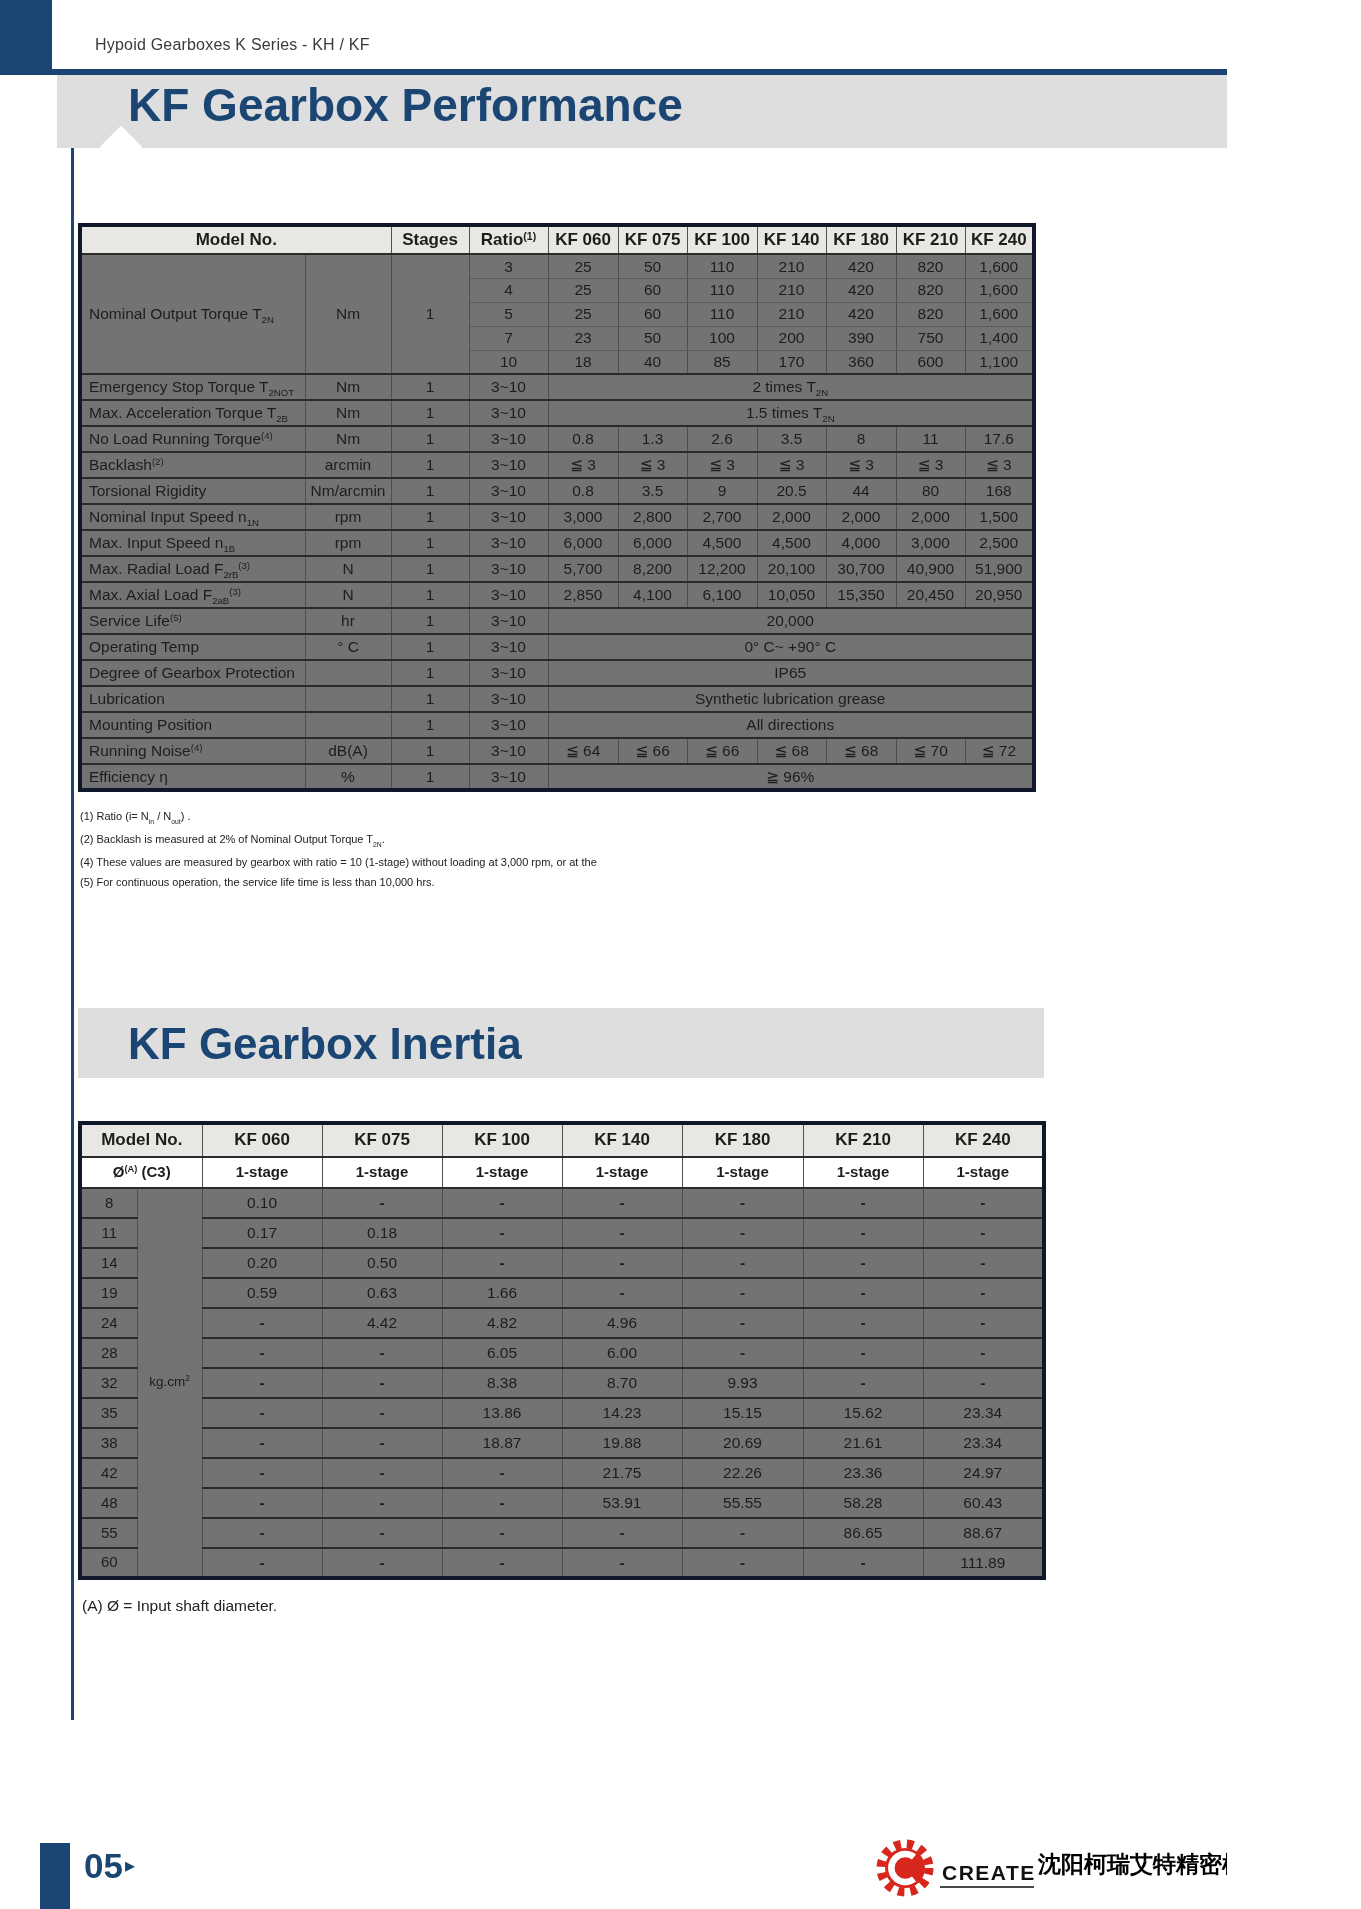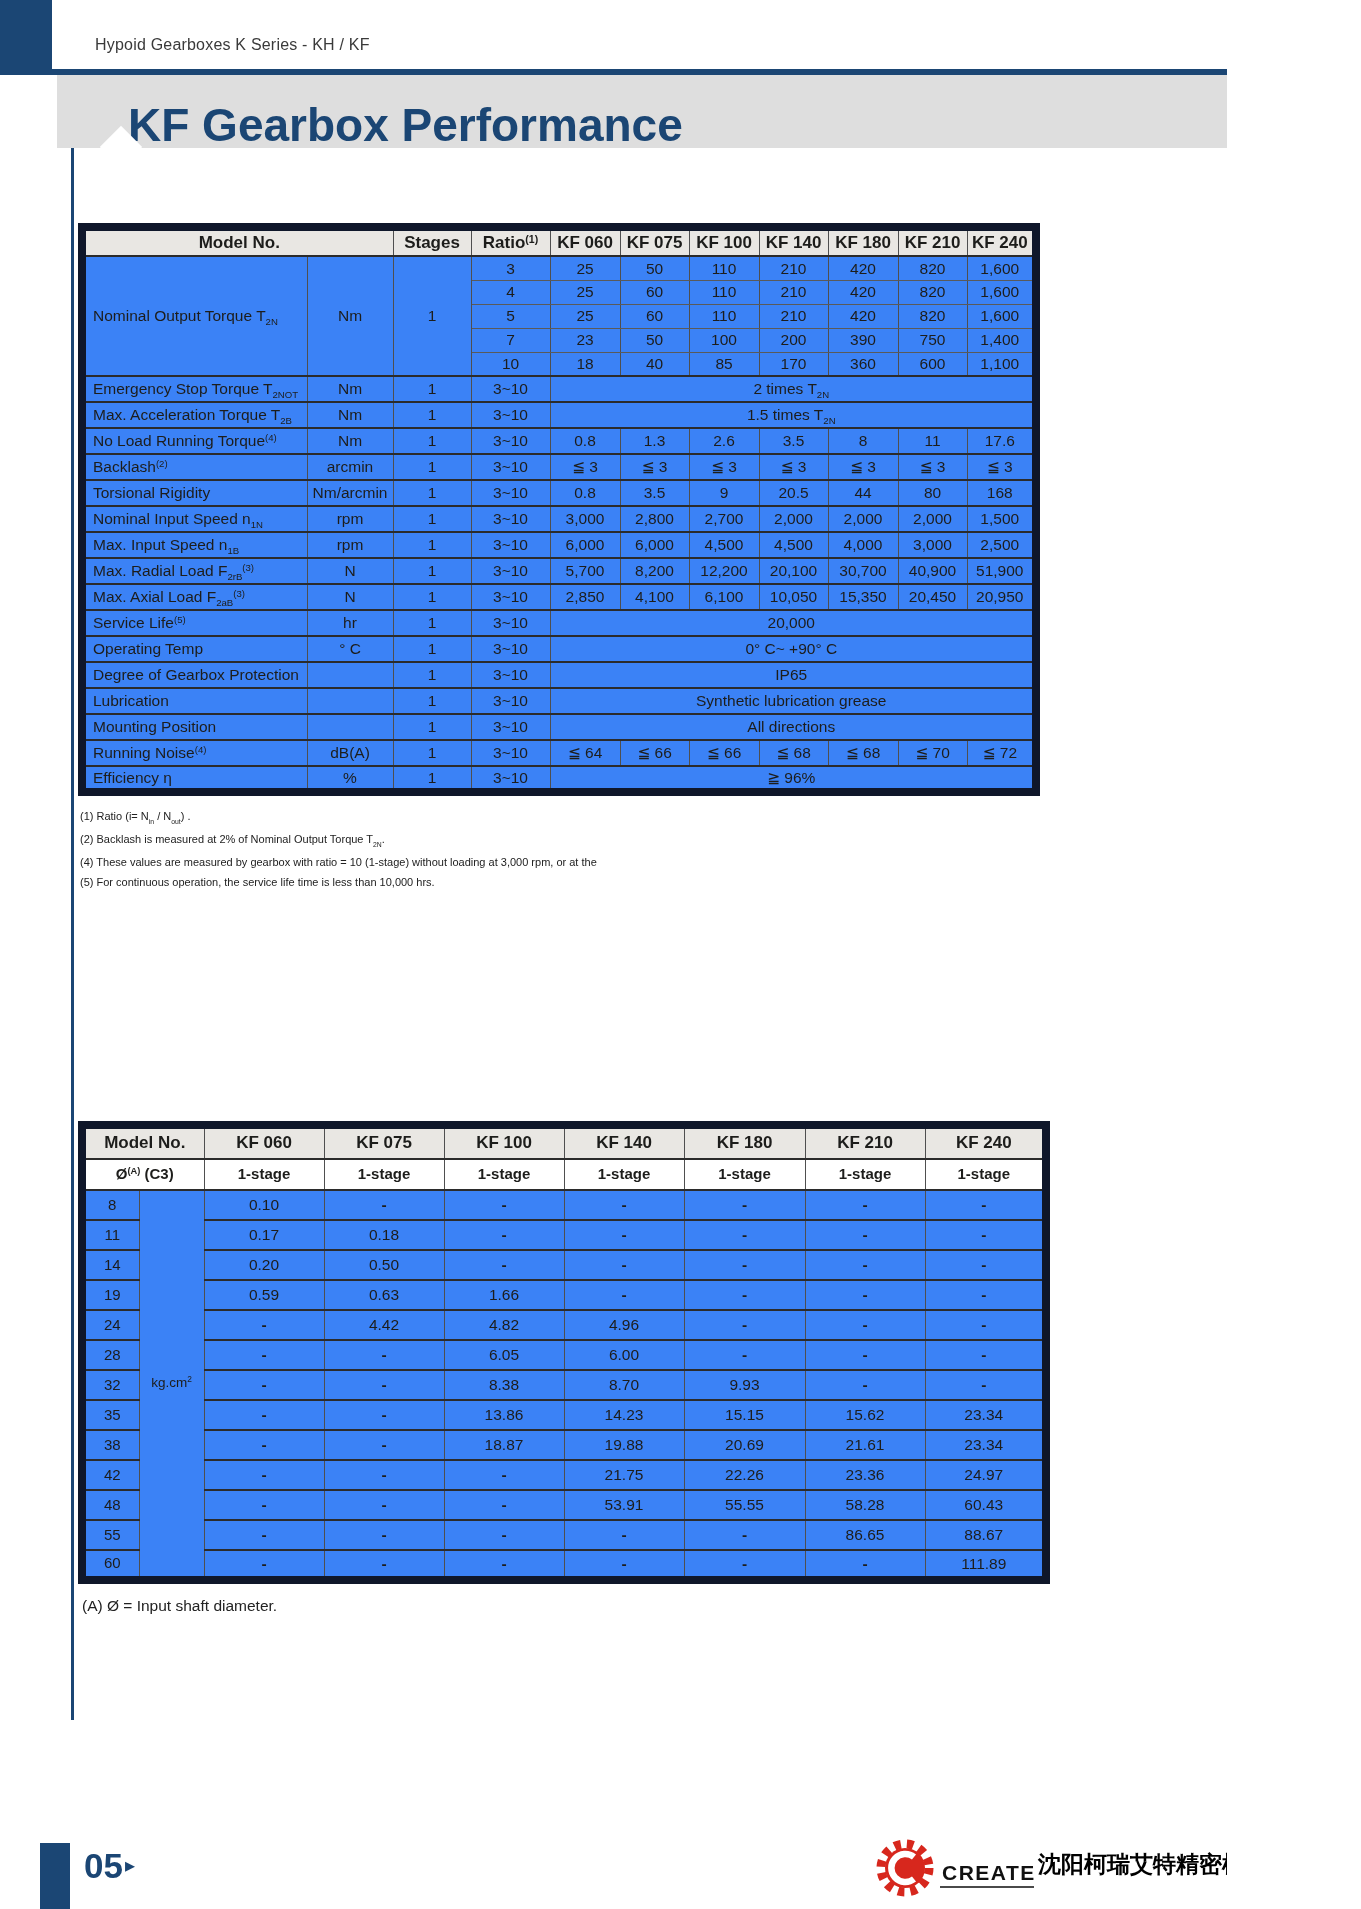--- a/index.html
+++ b/index.html
@@ -8,27 +8,27 @@
   
   .corner-block{position:absolute;left:0;top:0;width:52px;height:75px;background:#1b4674;}
   .breadcrumb{position:absolute;left:95px;top:36px;font-size:16px;color:#3a3a3a;letter-spacing:.2px;}
   .header-rule{position:absolute;left:52px;top:69px;width:1309px;height:6px;background:#1b4674;}
   .vline{position:absolute;left:71px;top:75px;width:3px;height:1645px;background:#1b4674;z-index:0;}
   
   .banner{position:absolute;background:#dedede;z-index:1;}
   .banner1{left:57px;top:75px;width:1304px;height:73px;}
   .banner2{left:78px;top:1008px;width:966px;height:70px;}
   .sec-title{position:absolute;font-weight:bold;color:#1b4674;white-space:nowrap;}
-  .title1{left:71px;top:23px;font-size:46px;}
+  .title1{left:71px;top:3px;font-size:46px;}
   .title2{left:50px;top:11px;font-size:44px;}
   .notch{position:absolute;left:106px;top:132px;width:30px;height:30px;background:#ffffff;
          transform:rotate(45deg);z-index:2;}
   
-  .tbl{border-collapse:collapse;table-layout:fixed;position:absolute;background:#3b82f6;
-       border:8px solid #0f172a;}
+  .tbl{border-collapse:collapse;table-layout:fixed;position:absolute;background:#737373;
+       border:4px solid #0f172a;}
   .tbl td,.tbl th{border-left:1px solid #4f4f4f;border-right:1px solid #4f4f4f;
        border-top:2px solid #2b2b2b;border-bottom:2px solid #2b2b2b;
        text-align:center;vertical-align:middle;font-size:15.5px;font-weight:normal;
        padding:1px 2px;line-height:1.1;overflow:hidden;white-space:nowrap;}
   .tbl .hd{background:#e9e7e3;font-weight:bold;font-size:17px;}
   .tbl .hd2{background:#ffffff;font-weight:bold;font-size:15px;}
   .tbl .lbl{text-align:left;padding-left:7px;}
   .tbl sub{font-size:62%;vertical-align:-4px;line-height:0;}
   .tbl sup{font-size:62%;vertical-align:5px;line-height:0;}
   .t1{left:78px;top:223px;width:954px;}
@@ -318,20 +318,23 @@
       </tbody>
   </table>
 
   <div class="footnotes">
       <div class="fn">(1) Ratio (i= N<sub>in</sub> / N<sub>out</sub>) .</div>
       <div class="fn">(2) Backlash is measured at 2% of Nominal Output Torque T<sub>2N</sub>.</div>
       <div class="fn">(4) These values are measured by gearbox with ratio = 10 (1-stage)  without loading at 3,000 rpm, or at the</div>
       <div class="fn">(5) For continuous operation, the service life time is less than 10,000 hrs.</div>
     </div>
 
+  <div class="banner banner2">
+    <div class="sec-title title2">KF Gearbox Inertia</div>
+  </div>
 
   <table class="tbl t2">
     <colgroup>
       <col style="width:57px">
         <col style="width:65px">
       <col style="width:120px">
         <col style="width:120px">
         <col style="width:120px">
         <col style="width:120px">
       <col style="width:121px">

